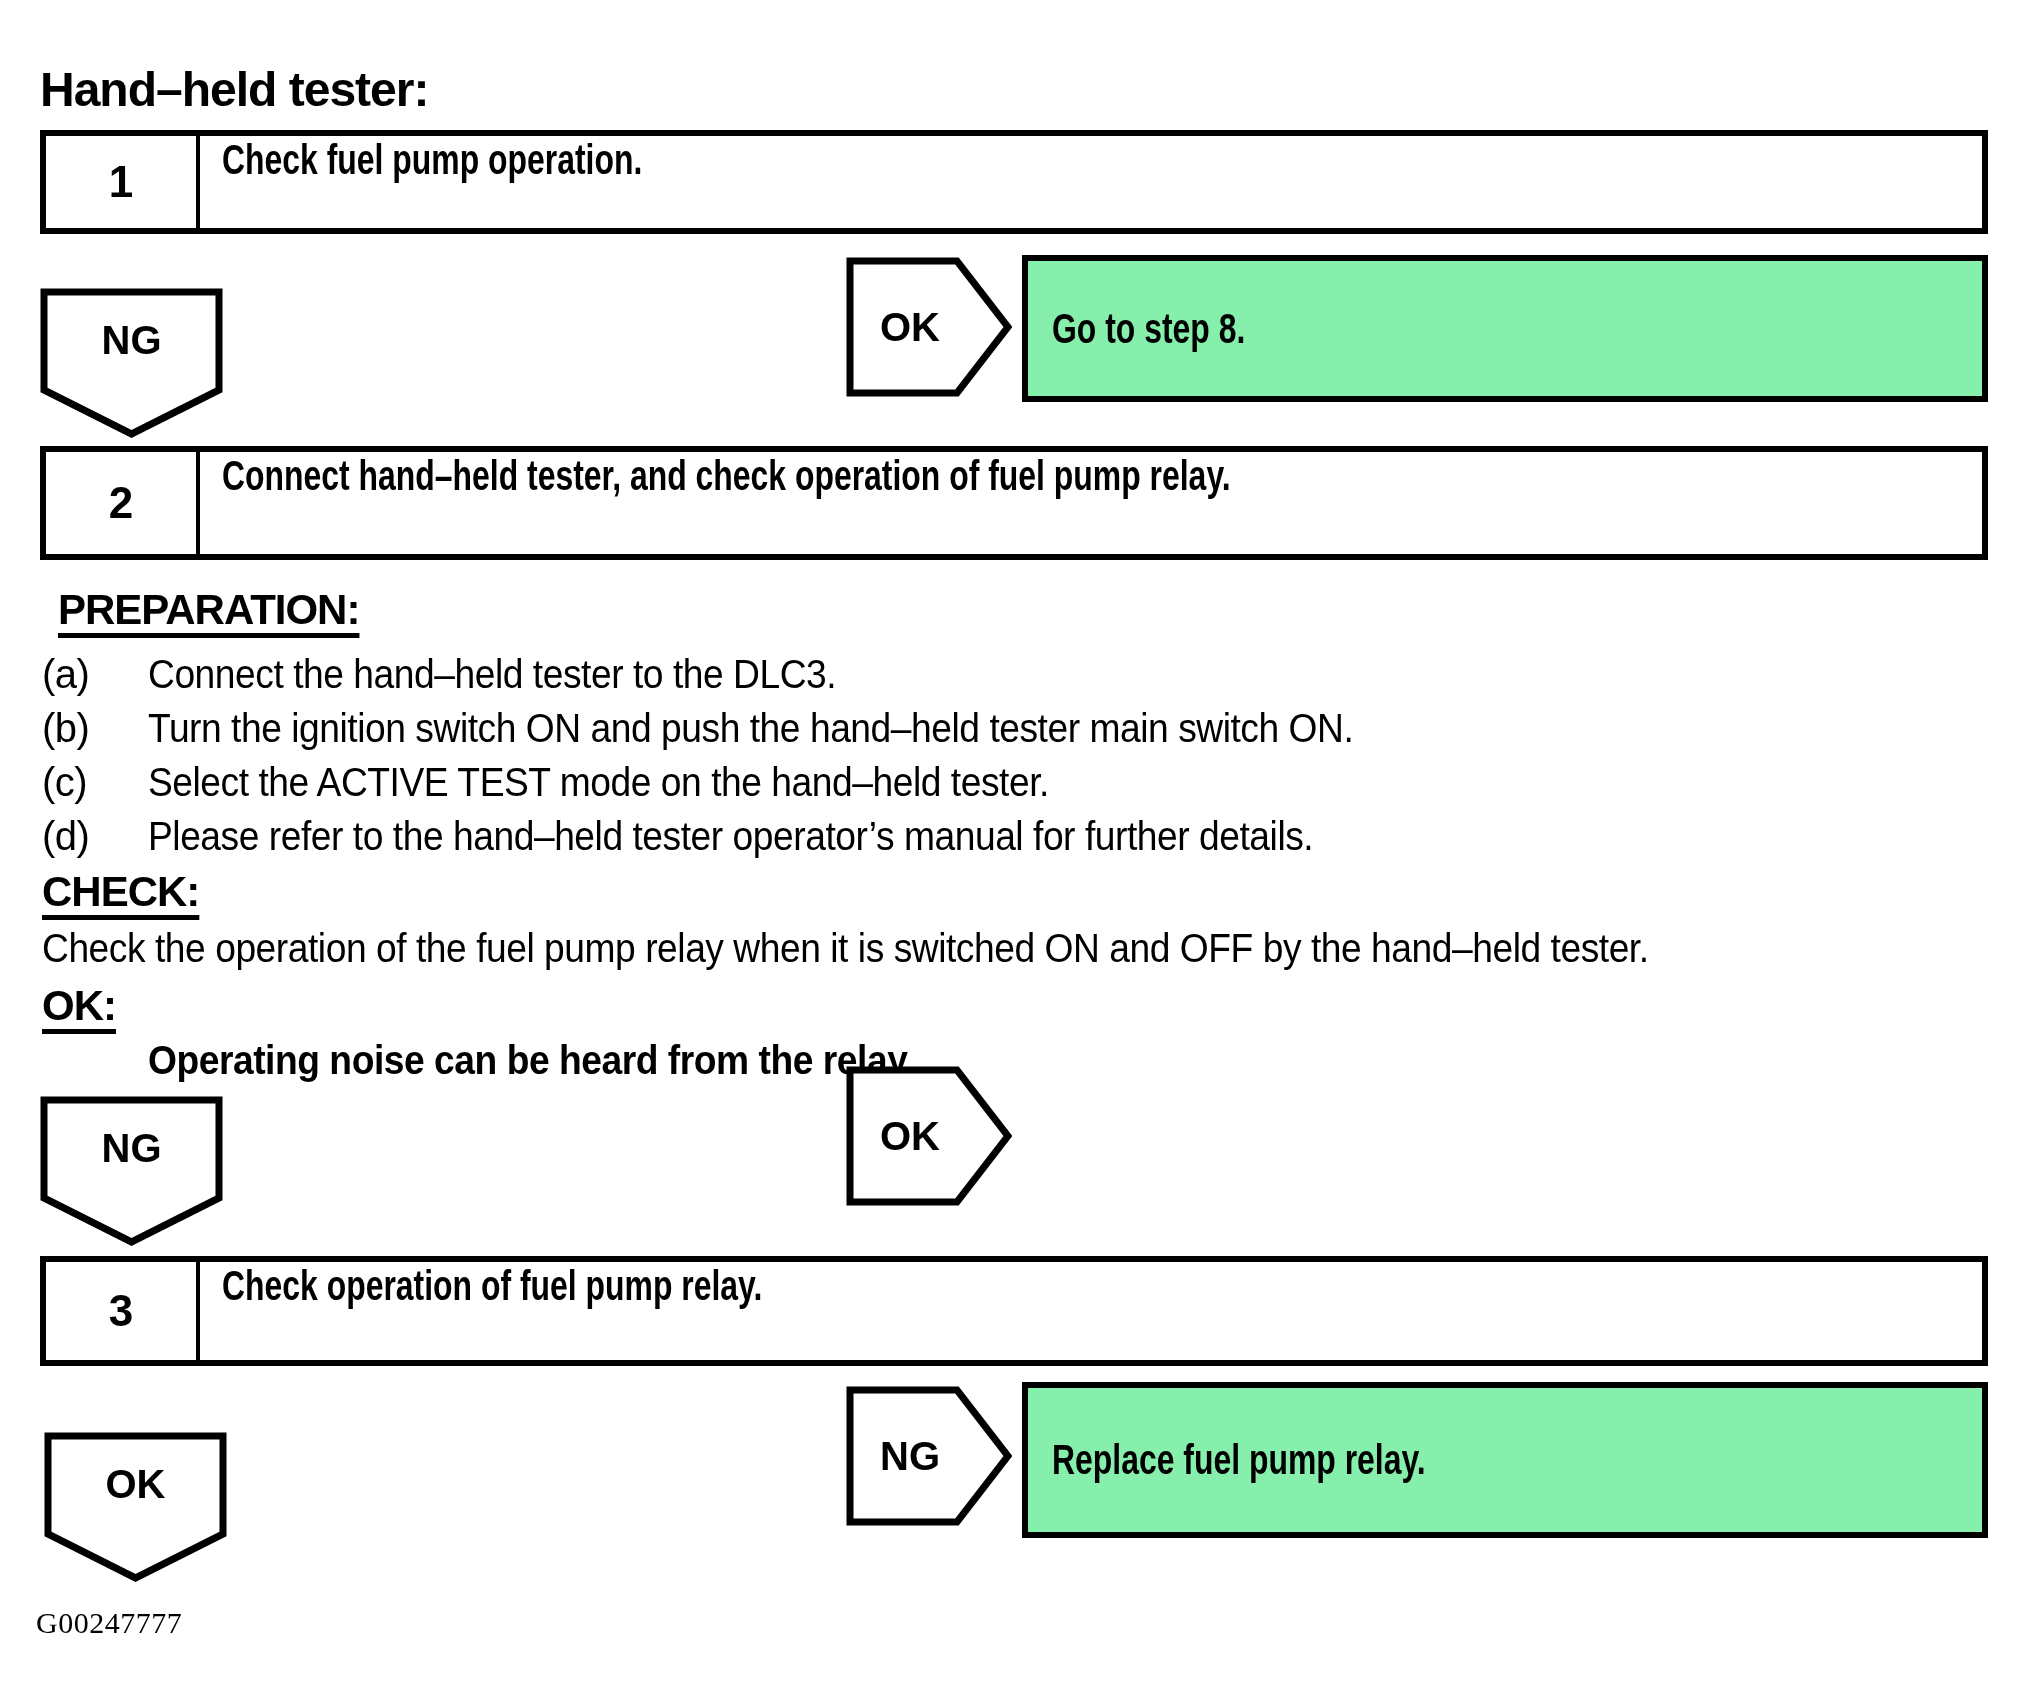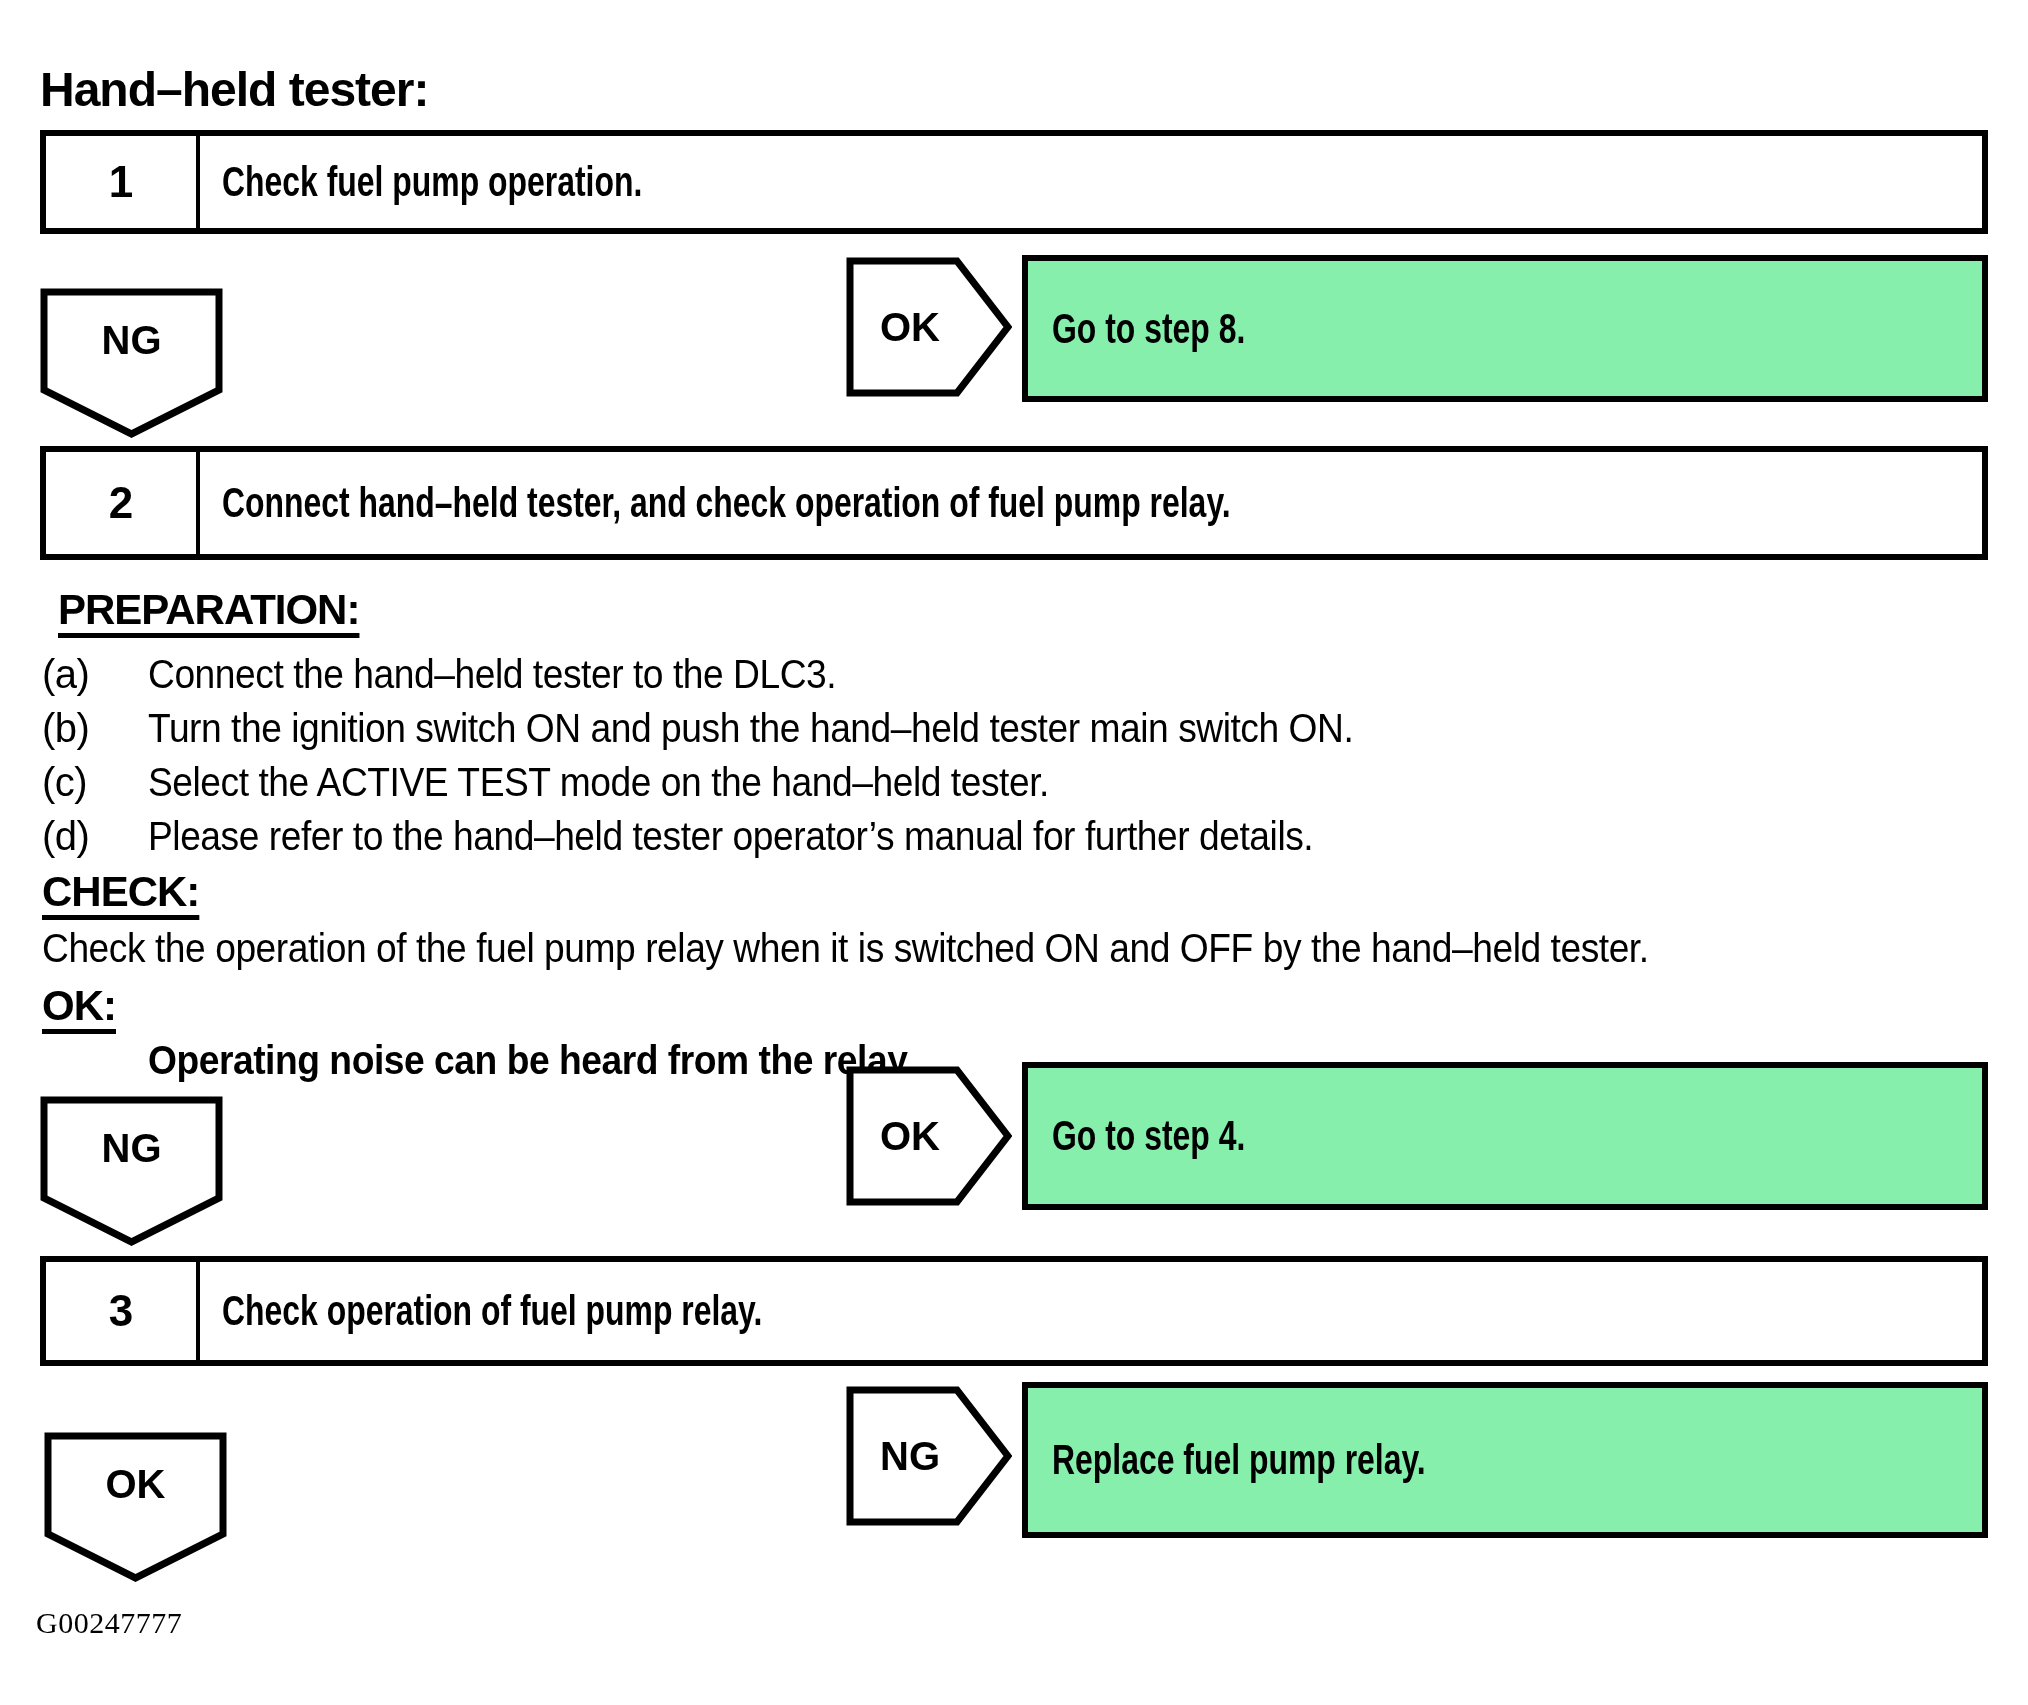--- a/index.html
+++ b/index.html
@@ -40,21 +40,21 @@
     border-right: 4px solid #000;
     display: flex;
     align-items: center;
     justify-content: center;
     font-size: 44px;
     font-weight: bold;
   }
   .step-label {
     flex: 1;
     display: flex;
-    align-items: center;
+    align-items: flex-start;
     padding-left: 22px;
     font-size: 42px;
     font-weight: bold;
     overflow: hidden;
   }
   .cond {
     display: inline-block;
     transform: scaleX(0.76);
     transform-origin: 0 50%;
     white-space: nowrap;
@@ -198,23 +198,20 @@
       <polygon points="4,4 179,4 179,102 91.5,146 4,102" fill="#ffffff" stroke="#000000" stroke-width="7"></polygon>
     </svg>
     <span class="lbl">NG</span>
   </div>
   <div class="shape arrow" style="left:846px;top:1066px;width:166px;height:140px;">
     <svg width="166" height="140" viewBox="0 0 166 140">
       <polygon points="4,4 111,4 162,70 111,136 4,136" fill="#ffffff" stroke="#000000" stroke-width="7"></polygon>
     </svg>
     <span class="lbl">OK</span>
   </div>
-  <div class="action-box" style="top:1062px;height:148px;">
-    <span class="cond">Go to step 4.</span>
-  </div>
 
   <div class="step-box" style="top:1256px;height:110px;">
     <div class="step-num">3</div>
     <div class="step-label">
       <span class="cond">Check operation of fuel pump relay.</span>
     </div>
   </div>
 
   <div class="shape pent" style="left:44px;top:1432px;width:183px;height:150px;">
     <svg width="183" height="150" viewBox="0 0 183 150">

